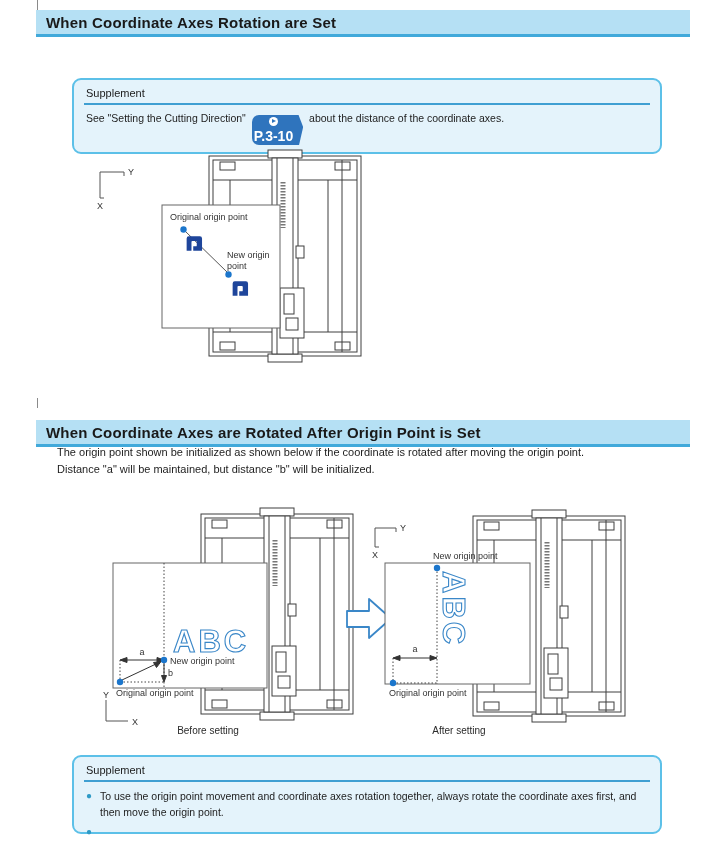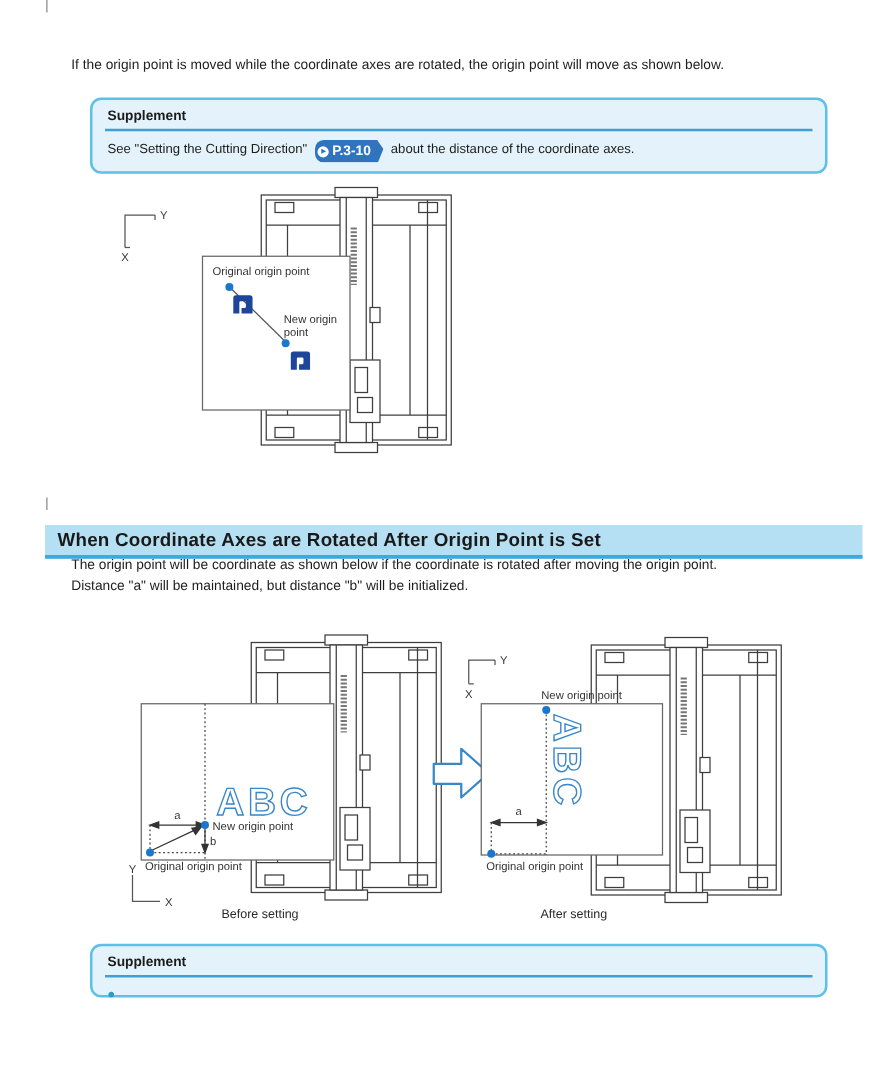--- a/index.html
+++ b/index.html
@@ -5,47 +5,49 @@
   html,body{margin:0;padding:0;background:#fff;}
   #page{position:relative;width:712px;height:857px;background:#fff;
         font-family:"Liberation Sans","DejaVu Sans",sans-serif;color:#1d1d1d;overflow:hidden;}
   .tick{position:absolute;width:1px;height:10px;background:#8a8a8a;}
   .sec-header{position:absolute;left:36px;width:644px;height:24px;background:#b5e0f4;
               border-bottom:3px solid #41a9da;display:flex;align-items:center;padding-left:10px;}
   .sec-header span{font-size:15px;font-weight:bold;color:#191919;letter-spacing:.2px;}
   .para{position:absolute;left:57px;font-size:11px;line-height:17px;color:#1d1d1d;}
   .supp{position:absolute;left:72px;width:566px;background:#e4f3fb;border:2px solid #5cc0e8;
         border-radius:9px;padding:6px 10px 8px 10px;}
-  .supp-title{font-size:11px;font-weight:bold;color:#1b1b1b;padding:1px 2px 4px 2px;}
+  .supp-title{font-size:11px;font-weight:normal;color:#1b1b1b;padding:1px 2px 4px 2px;}
   .supp-divider{height:2px;background:#3f9fd2;margin:0 0 6px 0;}
   .supp-line{font-size:10.5px;color:#1d1d1d;padding:0 2px;line-height:15px;}
   .badge{display:inline-flex;align-items:center;gap:3px;background:#2f74bd;color:#fff;
-         font-size:11px;font-weight:bold;padding:1.5px 10px 1.5px 2px;margin:0 3px;
+         font-size:14px;font-weight:bold;padding:1.5px 10px 1.5px 2px;margin:0 3px;
          border-radius:7px 2px 2px 7px;position:relative;top:1px;
-         clip-path:polygon(0 0,91% 0,100% 40%,92% 100%,0 100%);}
+         clip-path:polygon(0 0,91% 0,100% 40%,92% 100%,0 100%);flex-direction:column;}
   .badge-circle{width:9px;height:9px;border-radius:50%;background:#fff;display:inline-flex;
                 align-items:center;justify-content:center;}
   .badge-circle i{display:block;width:0;height:0;border-top:2.5px solid transparent;
                   border-bottom:2.5px solid transparent;border-left:4px solid #2f74bd;margin-left:1px;}
   .supp ul{margin:0;padding:0 2px;list-style:none;}
   .supp li{position:relative;font-size:10.5px;line-height:16px;color:#1d1d1d;
            padding-left:14px;margin-bottom:4px;}
   .supp li .blt{position:absolute;left:0;top:0;color:#2e9ac6;font-size:10px;}
   svg text{font-family:"Liberation Sans","DejaVu Sans",sans-serif;}
   .dsvg{position:absolute;left:0;}
 </style>
 </head>
 <body>
 <div id="page">
 
 <div class="tick" style="left:37px;top:0;"></div>
 <div class="tick" style="left:37px;top:398px;"></div>
 
-
-<div class="para" style="top:44px;width:620px;">If the origin point is moved while the coordinate axes are rotated, the origin point will move as shown below.</div>
+<div class="sec-header" style="top:10px;">
+  <span>When Coordinate Axes Rotation are Set</span>
+</div>
+
 
 <div class="supp" style="top:78px;">
   <div class="supp-title">Supplement</div>
   <div class="supp-divider"></div>
   <div class="supp-line">
     <span>See "Setting the Cutting Direction"</span>
     <span class="badge">
       <span class="badge-circle">
             <i></i>
           </span>
@@ -105,21 +107,21 @@
   <text x="227" y="129" font-size="9" fill="#333">point</text>
   <circle cx="228.5" cy="134.5" r="3.2" fill="#1b76cc"></circle>
   <use href="#glogo" xlink:href="#glogo" fill="#1e459b" transform="translate(230,139) scale(0.88)"></use>
 </svg>
 
 <div class="sec-header" style="top:420px;">
   <span>When Coordinate Axes are Rotated After Origin Point is Set</span>
 </div>
 
 <div class="para" style="top:444px;width:630px;">
-  <div>The origin point will be coordinate as shown below if the coordinate is rotated after moving the origin point.</div>
+  <div>The origin point shown be initialized as shown below if the coordinate is rotated after moving the origin point.</div>
   <div>Distance "a" will be maintained, but distance "b" will be initialized.</div>
 </div>
 
 <svg class="dsvg" style="top:495px;" width="712" height="255" viewBox="0 0 712 255" xmlns="http://www.w3.org/2000/svg">
 
   <g>
     <use href="#plotter-art" xlink:href="#plotter-art" x="200" y="13"></use>
     <rect x="113" y="68" width="154" height="125" fill="#fff" stroke="#666" stroke-width="1"></rect>
     <line x1="164" y1="68" x2="164" y2="193" stroke="#444" stroke-dasharray="1.5,2"></line>
     <text x="173" y="157" font-size="31" font-weight="bold" letter-spacing="3" fill="#fff" stroke="#3a87c8" stroke-width="1.1">ABC</text>
@@ -181,20 +183,21 @@
     <text x="459" y="239" font-size="10" fill="#2a2a2a" text-anchor="middle">After setting</text>
   </g>
 </svg>
 
 <div class="supp" style="top:755px;">
   <div class="supp-title">Supplement</div>
   <div class="supp-divider"></div>
   <ul>
     <li>
       <span class="blt">●</span>
+      <span>To use the origin point movement and coordinate axes rotation together, always rotate the coordinate axes first, and then move the origin point.</span>
     </li>
     <li>
       <span class="blt">●</span>
     </li>
   </ul>
 </div>
 
 </div>
 
 </body></html>

